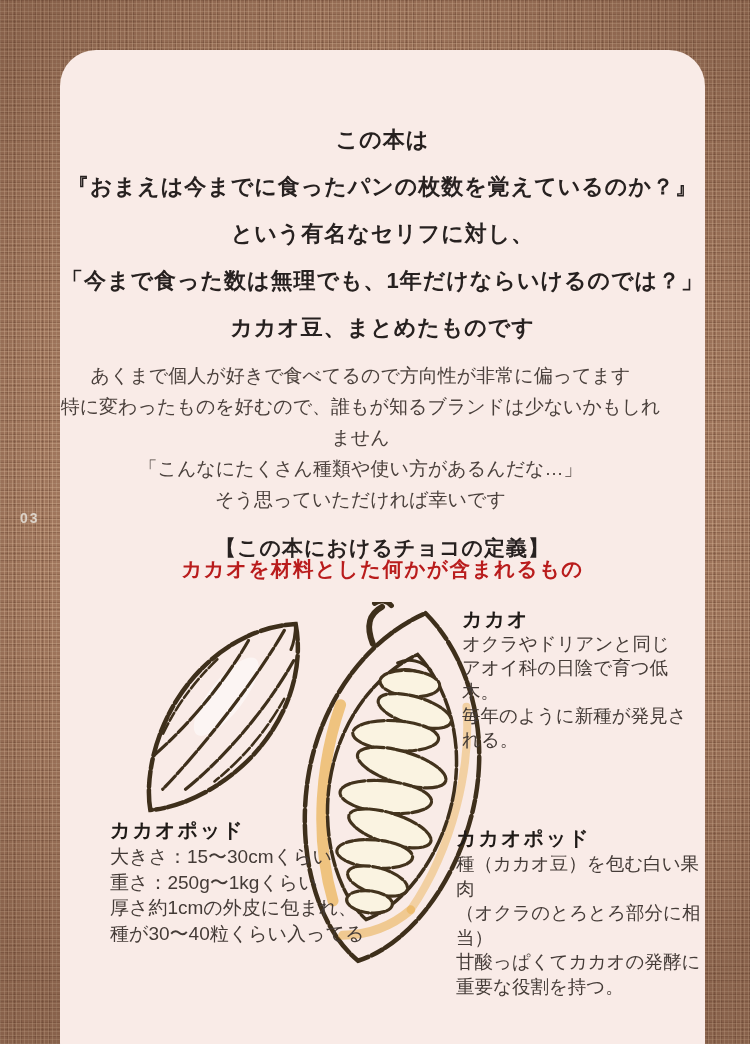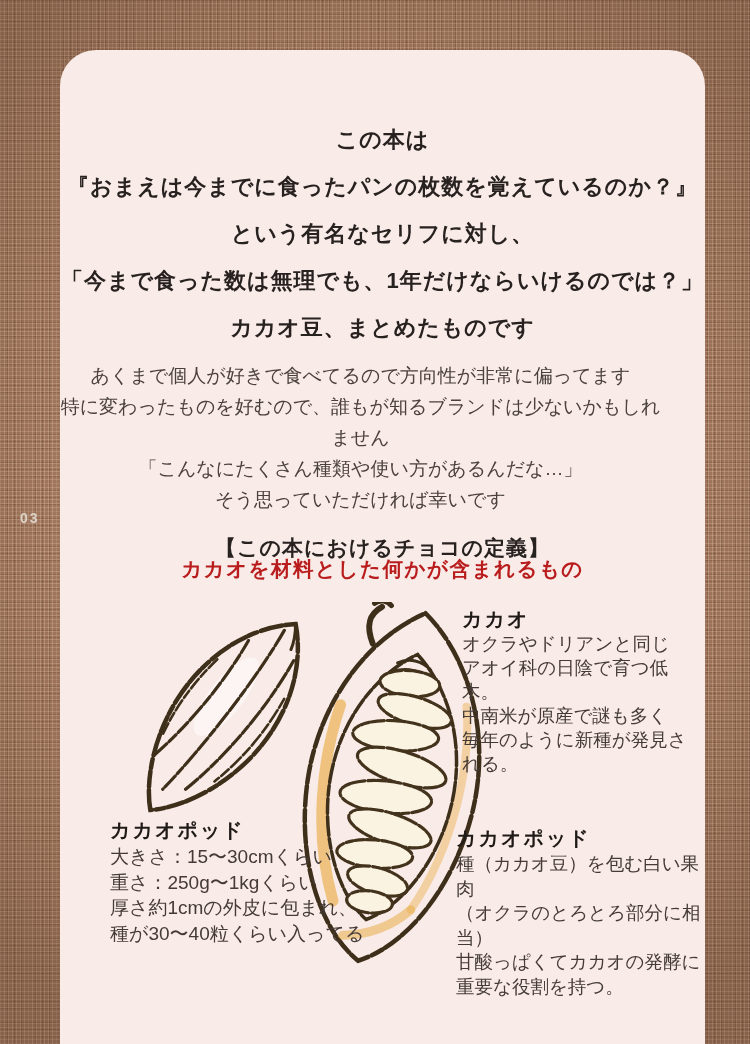--- a/index.html
+++ b/index.html
@@ -132,21 +132,20 @@
           <ellipse class="seed" transform="rotate(5 4 96)" cx="4" cy="96" rx="31" ry="13"></ellipse>
           <ellipse class="seed" transform="rotate(-4 0 118)" cx="0" cy="118" rx="23" ry="11"></ellipse>
         </g>
       </g>
     </svg>
 
     <div class="label lbl-cacao">
       <div class="hd">カカオ</div>
       <div class="ln">オクラやドリアンと同じ</div>
       <div class="ln">アオイ科の日陰で育つ低木。</div>
-      <div class="ln">中南米が原産で謎も多く</div>
       <div class="ln">毎年のように新種が発見される。</div>
     </div>
 
     <div class="label lbl-pod">
       <div class="hd">カカオポッド</div>
       <div class="ln">大きさ：15〜30cmくらい</div>
       <div class="ln">重さ：250g〜1kgくらい</div>
       <div class="ln">厚さ約1cmの外皮に包まれ、</div>
       <div class="ln">種が30〜40粒くらい入ってる</div>
     </div>

